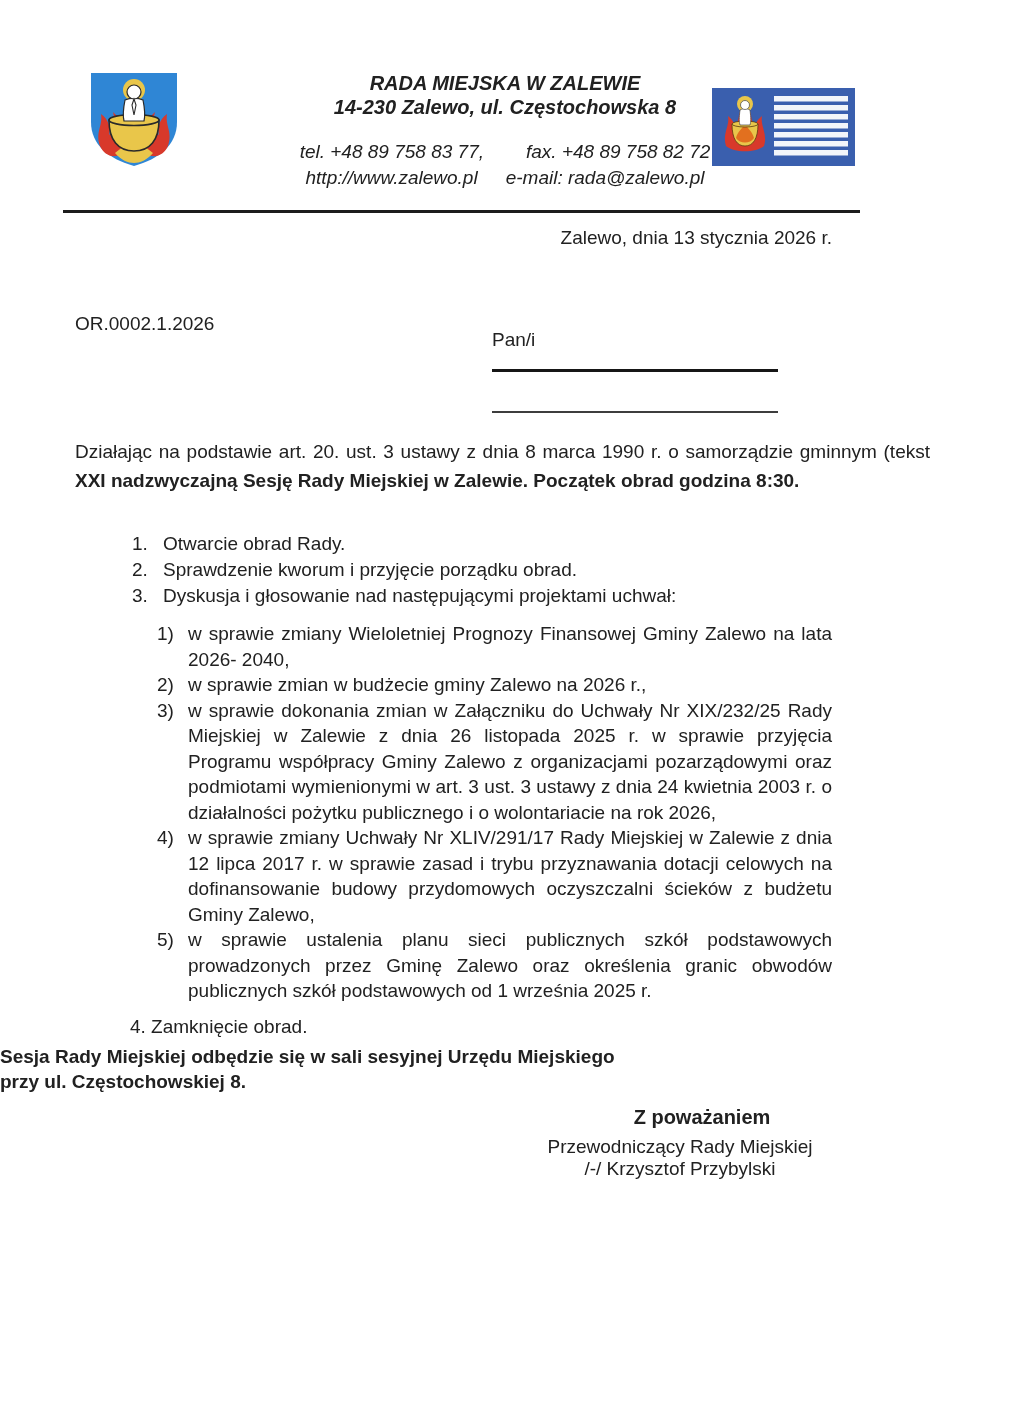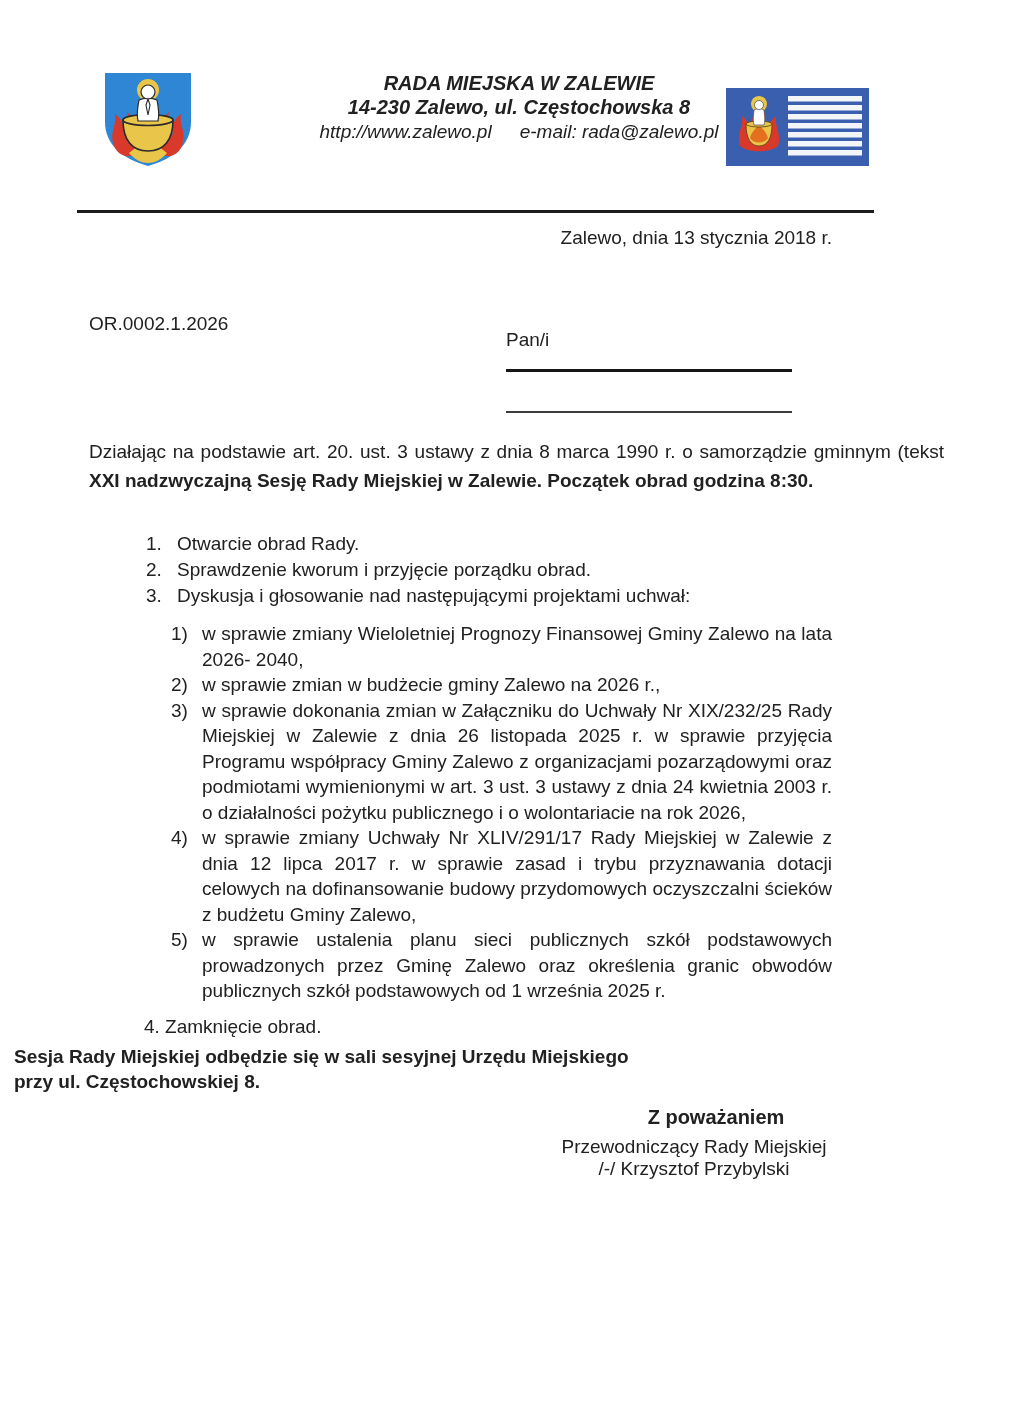--- a/index.html
+++ b/index.html
@@ -5,21 +5,21 @@
   * { margin: 0; padding: 0; box-sizing: border-box; }
   html, body { background: #ffffff; }
   body {
     width: 1010px;
     height: 1428px;
     font-family: "Liberation Sans", sans-serif;
     color: var(--text, #212121);
     position: relative;
     overflow: hidden;
   }
-  .page { width: 912px; height: 1428px; background: var(--page-bg, #fff); position: relative; padding-left: 14px; }
+  .page { width: 912px; height: 1428px; background: var(--page-bg, #fff); position: relative; }
 
   
   .letterhead { position: relative; height: 213px; }
   .coa { position: absolute; left: 88px; top: 70px; width: 92px; height: 98px; }
   .coa svg, .flag svg { width: 100%; height: 100%; display: block; }
   .flag { position: absolute; left: 712px; top: 88px; width: 143px; height: 78px; }
   .head-center { position: absolute; left: 225px; top: 72px; width: 560px; text-align: center; }
   .head-title { font-size: 20px; font-weight: bold; font-style: italic; line-height: 23px; }
   .head-addr  { font-size: 20px; font-weight: bold; font-style: italic; line-height: 24px; }
   .head-tel   { margin-top: 20px; font-size: 19px; font-style: italic; line-height: 26px; }
@@ -74,20 +74,21 @@
         <circle cx="46" cy="20" r="11" fill="var(--gold)"></circle>
         <path d="M37,30 C35,40 35,47 36,51 L56,51 C57,47 57,40 55,30 C50,27.5 42,27.5 37,30 Z" fill="#ffffff" stroke="var(--outline)" stroke-width="1.2"></path>
         <circle cx="46" cy="22" r="7" fill="#ffffff" stroke="var(--outline)" stroke-width="1.2"></circle>
         <path d="M44,35 L46,29 L48,35 L46,45 Z" fill="#ffffff" stroke="var(--outline)" stroke-width="1.1"></path>
       </svg>
     </div>
 
     <div class="head-center">
       <div class="head-title">RADA MIEJSKA W ZALEWIE</div>
       <div class="head-addr">14-230 Zalewo, ul. Częstochowska 8</div>
+      <div class="head-tel"><span>tel. +48 89 758 83 77,</span><span class="gap-lg"></span><span>fax. +48 89 758 82 72</span></div>
       <div class="head-web"><span>http://www.zalewo.pl</span><span class="gap-md"></span><span>e-mail: rada@zalewo.pl</span></div>
     </div>
 
     <div class="flag">
       <svg viewBox="0 0 143 78" xmlns="http://www.w3.org/2000/svg" aria-hidden="true">
         <rect width="143" height="78" fill="var(--flag-blue)"></rect>
         <rect x="62" y="8" width="74" height="5.5" fill="#f2f5fa"></rect>
         <rect x="62" y="17" width="74" height="5.5" fill="#f2f5fa"></rect>
         <rect x="62" y="26" width="74" height="5.5" fill="#f2f5fa"></rect>
         <rect x="62" y="35" width="74" height="5.5" fill="#f2f5fa"></rect>
@@ -100,21 +101,21 @@
         <path d="M24,50 C26,43 30,41 33,36 C36,41 40,43 42,50 C38,56 28,56 24,50 Z" fill="var(--flame-orange)"></path>
         <ellipse cx="33" cy="36" rx="13" ry="3" fill="var(--gold)" stroke="#5a3a10" stroke-width="0.8"></ellipse>
         <path d="M28,22 C27,30 27,34 28,37 L38,37 C39,34 39,30 38,22 C34,20 32,20 28,22 Z" fill="#ffffff" stroke="#444" stroke-width="0.7"></path>
         <circle cx="33" cy="17" r="4.5" fill="#ffffff" stroke="#444" stroke-width="0.7"></circle>
       </svg>
     </div>
 
     <div class="head-rule"></div>
   </div>
 
-  <div class="date-row">Zalewo, dnia 13 stycznia 2018 r.</div>
+  <div class="date-row">Zalewo, dnia 13 stycznia 2026 r.</div>
 
   <div class="ref-row">
     <span class="ref-number">OR.0002.1.2026</span>
     <div class="addressee">
       <div class="addressee-label">Pan/i</div>
       <div class="blank-line-1"></div>
       <div class="blank-line-2"></div>
     </div>
   </div>
 

